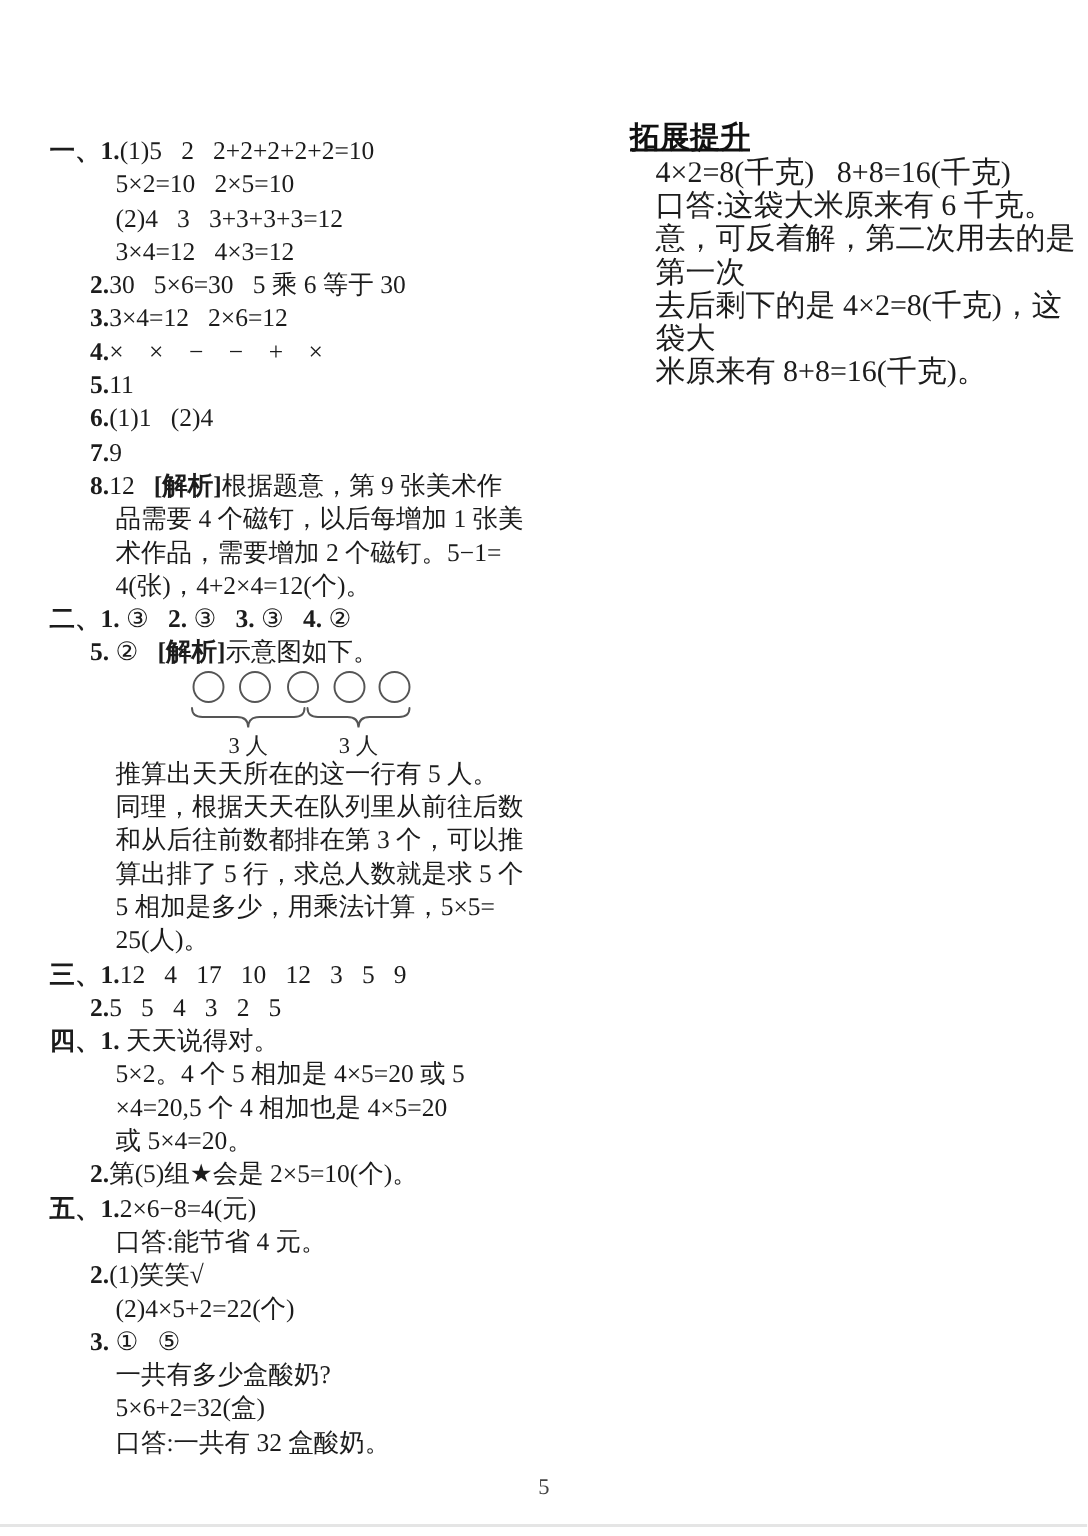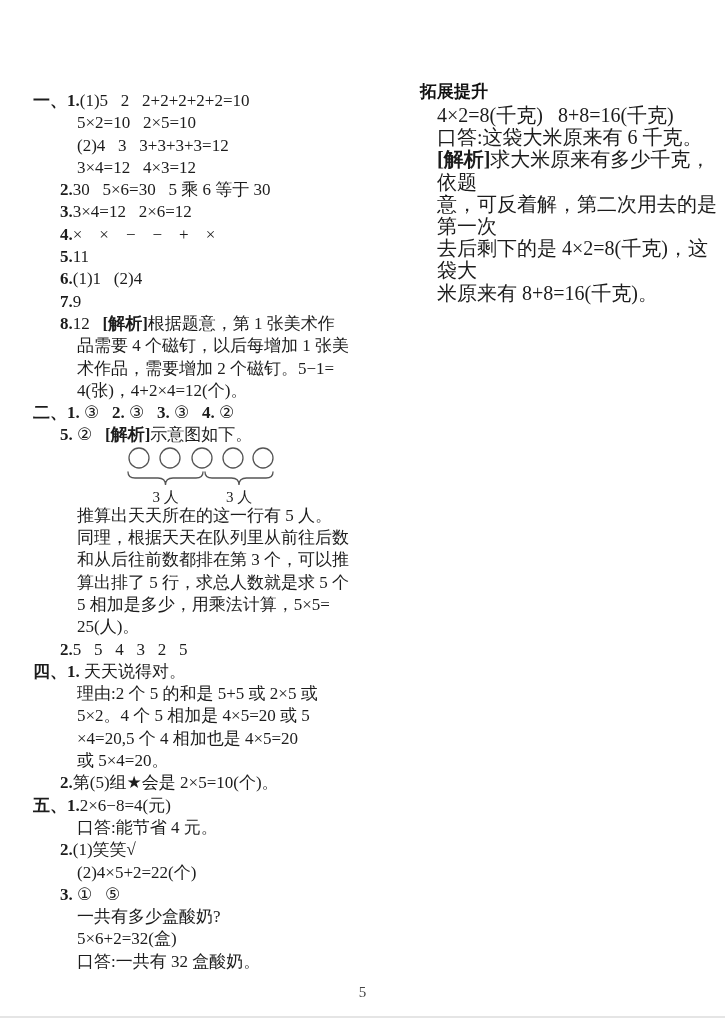--- a/index.html
+++ b/index.html
@@ -10,21 +10,21 @@
   }
   .col-left  { position:absolute; left:33px;  top:90px; width:358px; }
   .col-right { position:absolute; left:420px; top:80px; width:298px; }
   .line { font-size:17px; line-height:22.3px; white-space:pre-wrap; }
   .line .b { font-weight:bold; }
   .ind0 { padding-left:0; }
   .ind1 { padding-left:27px; }
   .ind2 { padding-left:44px; }
   .rc-head {
     font-family:"Liberation Sans","DejaVu Sans",sans-serif;
-    font-weight:bold; font-size:17px; line-height:24px; color:#111;
+    font-weight:bold; font-size:20px; line-height:24px; color:#111;text-decoration:underline;
   }
   .rc-lines .line { padding-left:17px; font-size:20px; line-height:22.2px; }
   .diagram { display:block; margin:0; }
   .diagram circle { fill:#ffffff; stroke:#555555; stroke-width:1.3; }
   .diagram path { fill:none; stroke:#555555; stroke-width:1.3; stroke-linecap:round; }
   .diagram text {
     font-family:"Liberation Serif","DejaVu Serif","DejaVu Sans",serif;
     font-size:15px; fill:#222222; text-anchor:middle;
   }
   .page-num {
@@ -46,21 +46,21 @@
         <div class="line ind0"><span class="b">一、</span><span class="b">1.</span><span>(1)5   2   2+2+2+2+2=10</span></div>
         <div class="line ind2"><span>5×2=10   2×5=10</span></div>
         <div class="line ind2"><span>(2)4   3   3+3+3+3=12</span></div>
         <div class="line ind2"><span>3×4=12   4×3=12</span></div>
         <div class="line ind1"><span class="b">2.</span><span>30   5×6=30   5 乘 6 等于 30</span></div>
         <div class="line ind1"><span class="b">3.</span><span>3×4=12   2×6=12</span></div>
         <div class="line ind1"><span class="b">4.</span><span>×    ×    −    −    +    ×</span></div>
         <div class="line ind1"><span class="b">5.</span><span>11</span></div>
         <div class="line ind1"><span class="b">6.</span><span>(1)1   (2)4</span></div>
         <div class="line ind1"><span class="b">7.</span><span>9</span></div>
-        <div class="line ind1"><span class="b">8.</span><span>12   </span><span class="b">[解析]</span><span>根据题意，第 1 张美术作</span></div>
+        <div class="line ind1"><span class="b">8.</span><span>12   </span><span class="b">[解析]</span><span>根据题意，第 9 张美术作</span></div>
         <div class="line ind2"><span>品需要 4 个磁钉，以后每增加 1 张美</span></div>
         <div class="line ind2"><span>术作品，需要增加 2 个磁钉。5−1=</span></div>
         <div class="line ind2"><span>4(张)，4+2×4=12(个)。</span></div>
         <div class="line ind0"><span class="b">二、</span><span class="b">1.</span><span> ③   </span><span class="b">2.</span><span> ③   </span><span class="b">3.</span><span> ③   </span><span class="b">4.</span><span> ②</span></div>
         <div class="line ind1"><span class="b">5.</span><span> ②   </span><span class="b">[解析]</span><span>示意图如下。</span></div>
       </div>
 
     <svg class="diagram" width="360" height="58" viewBox="0 0 360 58">
       <circle cx="106" cy="11" r="10"></circle>
       <circle cx="137" cy="11" r="10"></circle>
@@ -73,44 +73,43 @@
       <text x="206" y="55">3 人</text>
     </svg>
 
     <div>
         <div class="line ind2"><span>推算出天天所在的这一行有 5 人。</span></div>
         <div class="line ind2"><span>同理，根据天天在队列里从前往后数</span></div>
         <div class="line ind2"><span>和从后往前数都排在第 3 个，可以推</span></div>
         <div class="line ind2"><span>算出排了 5 行，求总人数就是求 5 个</span></div>
         <div class="line ind2"><span>5 相加是多少，用乘法计算，5×5=</span></div>
         <div class="line ind2"><span>25(人)。</span></div>
+        <div class="line ind0"><span class="b">三、</span><span class="b">1.</span><span>12   4   17   10   12   3   5   9</span></div>
         <div class="line ind1"><span class="b">2.</span><span>5   5   4   3   2   5</span></div>
         <div class="line ind0"><span class="b">四、</span><span class="b">1.</span><span> 天天说得对。</span></div>
-        <div class="line ind2"><span>理由:2 个 5 的和是 5+5 或 2×5 或</span></div>
         <div class="line ind2"><span>5×2。4 个 5 相加是 4×5=20 或 5</span></div>
         <div class="line ind2"><span>×4=20,5 个 4 相加也是 4×5=20</span></div>
         <div class="line ind2"><span>或 5×4=20。</span></div>
         <div class="line ind1"><span class="b">2.</span><span>第(5)组★会是 2×5=10(个)。</span></div>
         <div class="line ind0"><span class="b">五、</span><span class="b">1.</span><span>2×6−8=4(元)</span></div>
         <div class="line ind2"><span>口答:能节省 4 元。</span></div>
         <div class="line ind1"><span class="b">2.</span><span>(1)笑笑√</span></div>
         <div class="line ind2"><span>(2)4×5+2=22(个)</span></div>
         <div class="line ind1"><span class="b">3.</span><span> ①   ⑤</span></div>
         <div class="line ind2"><span>一共有多少盒酸奶?</span></div>
         <div class="line ind2"><span>5×6+2=32(盒)</span></div>
         <div class="line ind2"><span>口答:一共有 32 盒酸奶。</span></div>
       </div>
   </div>
 
   <div class="col-right">
     <div class="rc-head">拓展提升</div>
     <div class="rc-lines">
         <div class="line ind0"><span>4×2=8(千克)   8+8=16(千克)</span></div>
         <div class="line ind0"><span>口答:这袋大米原来有 6 千克。</span></div>
-        <div class="line ind0"><span class="b">[解析]</span><span>求大米原来有多少千克，依题</span></div>
         <div class="line ind0"><span>意，可反着解，第二次用去的是第一次</span></div>
         <div class="line ind0"><span>去后剩下的是 4×2=8(千克)，这袋大</span></div>
         <div class="line ind0"><span>米原来有 8+8=16(千克)。</span></div>
       </div>
   </div>
 
   <div class="page-num">5</div>
 
   <div class="scan-edge"></div>
 </div>

